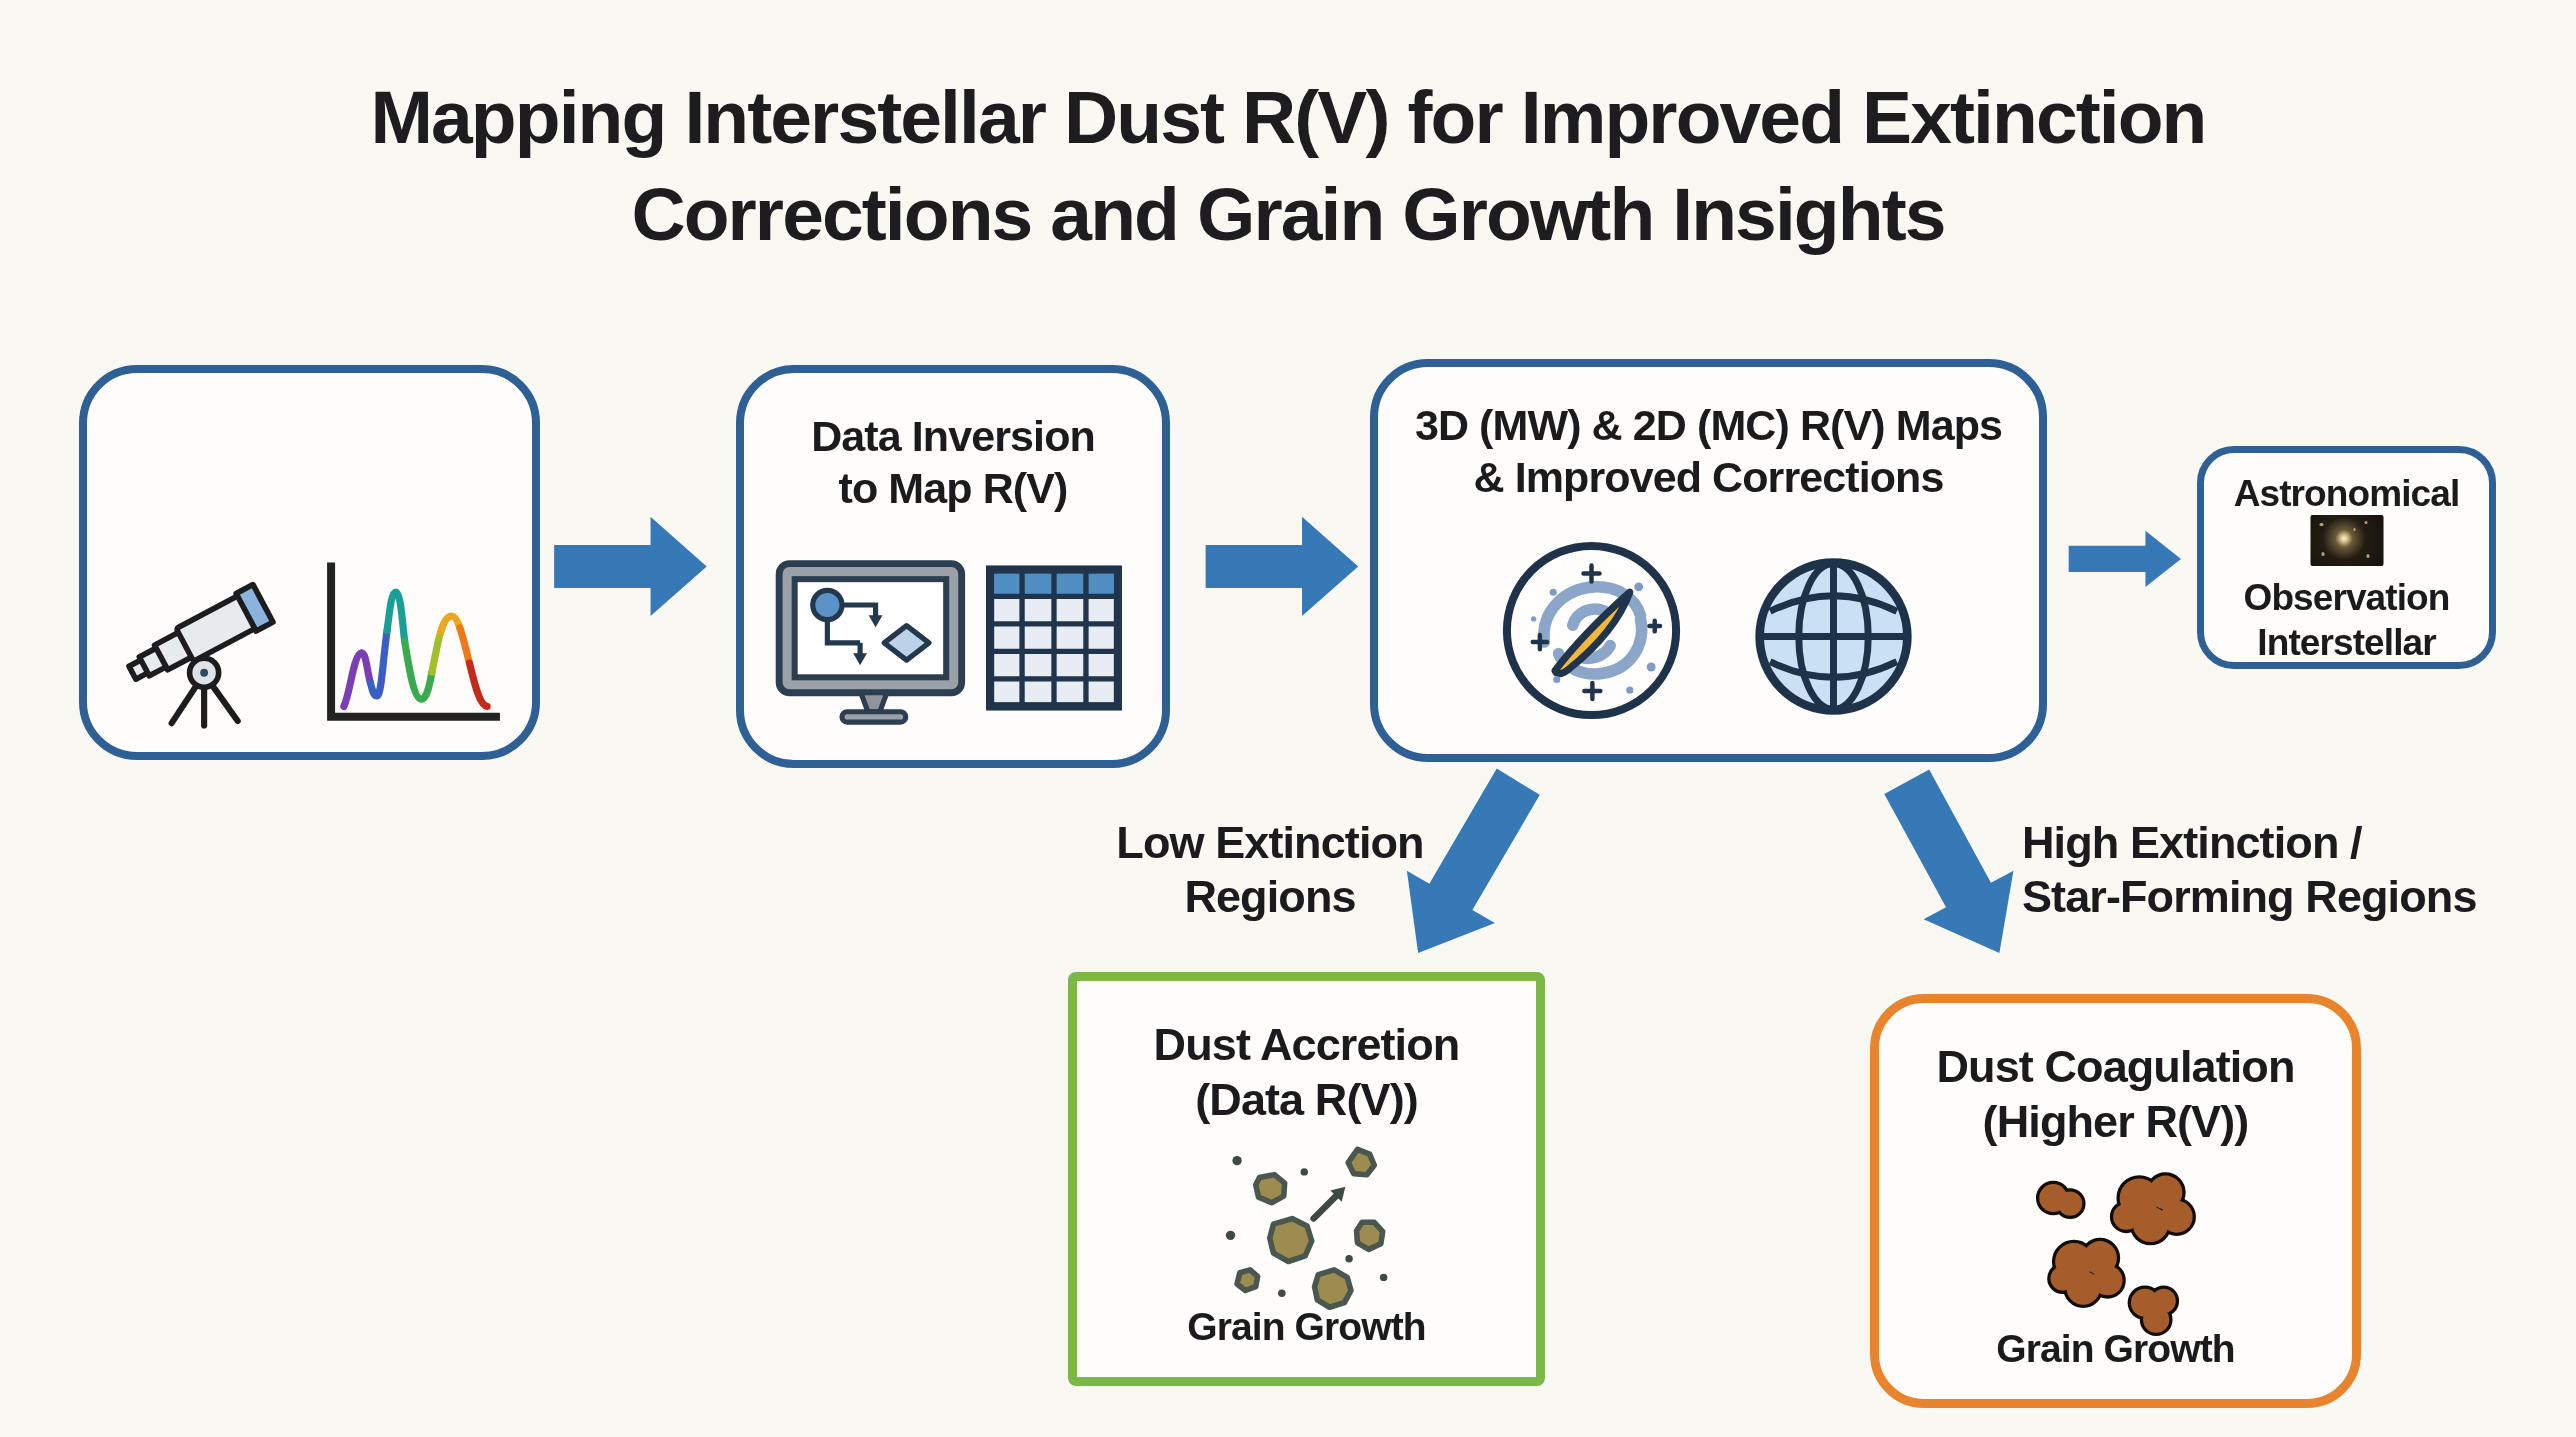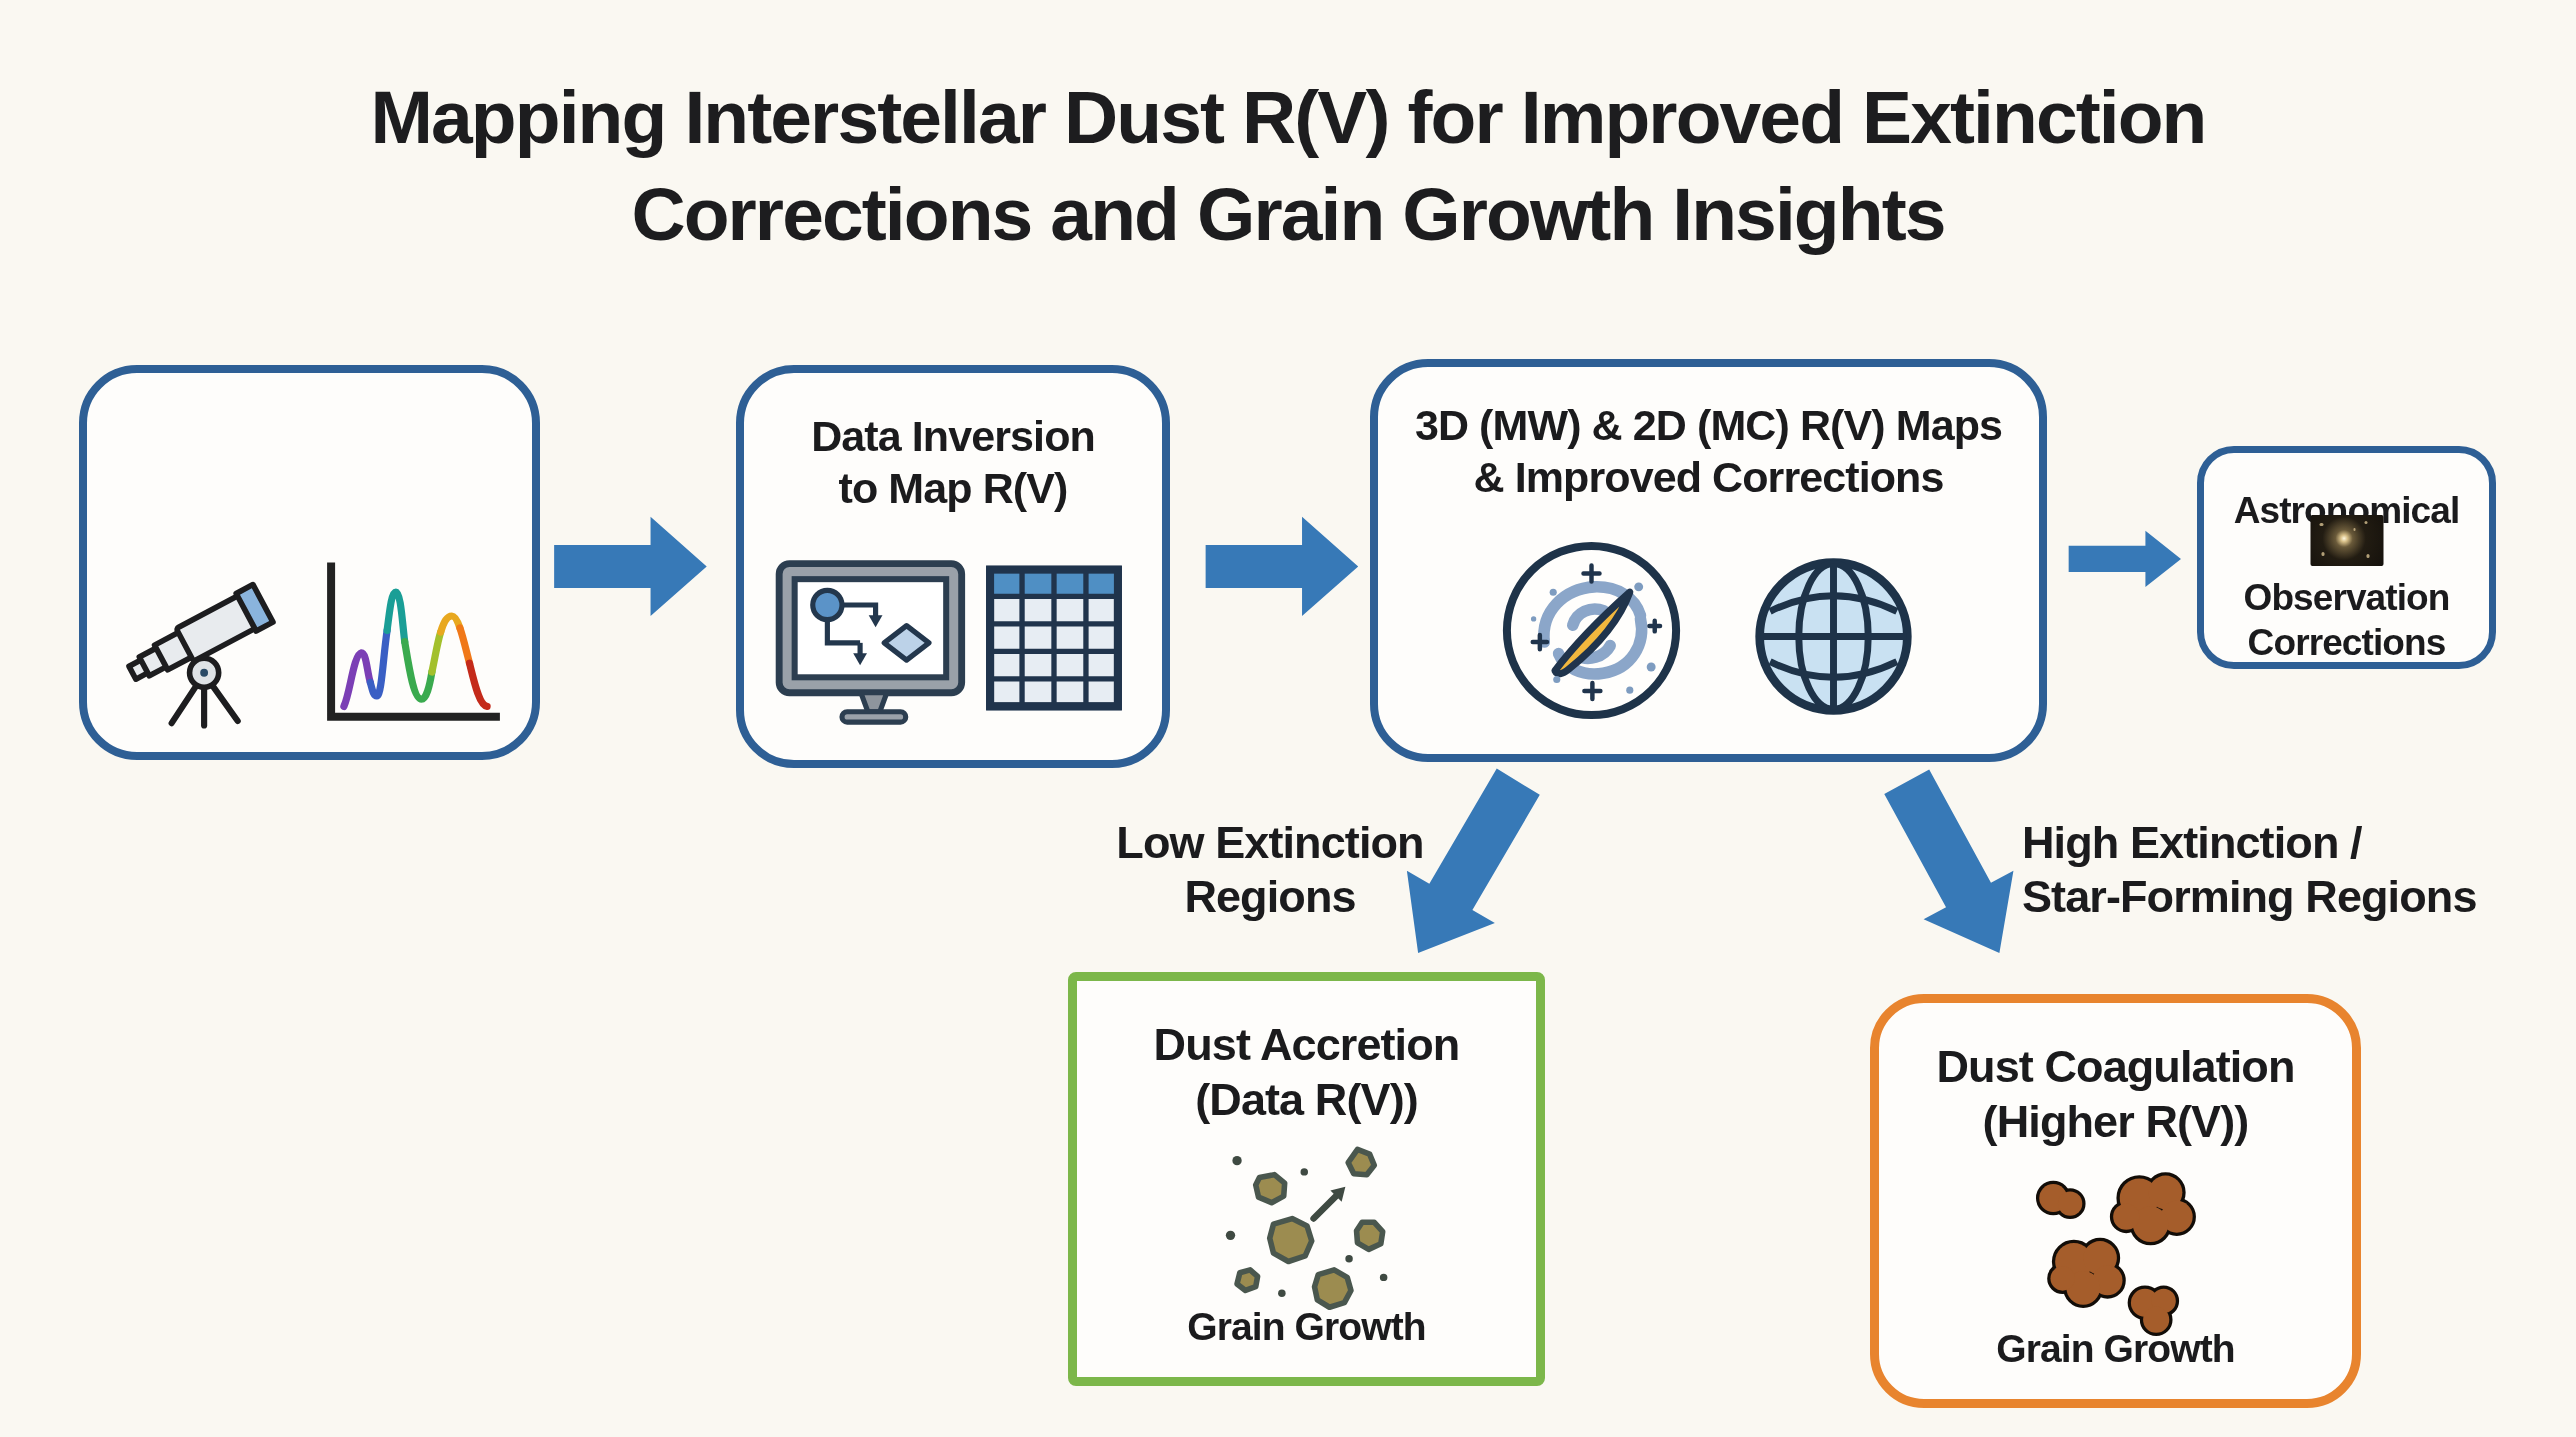--- a/index.html
+++ b/index.html
@@ -150,33 +150,33 @@
         <ellipse cx="95" cy="95" rx="40" ry="84"></ellipse>
         <line x1="95" y1="11" x2="95" y2="179"></line>
         <line x1="11" y1="95" x2="179" y2="95"></line>
         <path d="M22,66 Q95,30 168,66"></path>
         <path d="M22,124 Q95,160 168,124"></path>
       </g>
     </svg>
   </div>
 
   <div class="node box4">
-    <div class="head h40" style="top:35px;">
+    <div class="head h40" style="top:18px;">
       <div>Astronomical</div>
     </div>
     <div class="starimg">
       <i style="left:9.4px;top:7.5px;"></i>
       <i style="left:54px;top:5.6px;"></i>
       <i style="left:11.2px;top:37px;"></i>
       <i style="left:56px;top:39px;"></i>
       <i style="left:43px;top:13px;width:2.8px;height:2.8px;"></i>
     </div>
     <div class="head h40" style="top:122px;">
       <div>Observation</div>
-      <div>Corrections</div>
+      <div>Interstellar</div>
     </div>
   </div>
 
   <div class="blabel center" style="left:1083px;top:816px;width:374px;">
     <div>Low Extinction</div>
     <div>Regions</div>
   </div>
   <div class="blabel" style="left:2022px;top:816px;width:487px;">
     <div>High Extinction /</div>
     <div>Star-Forming Regions</div>

